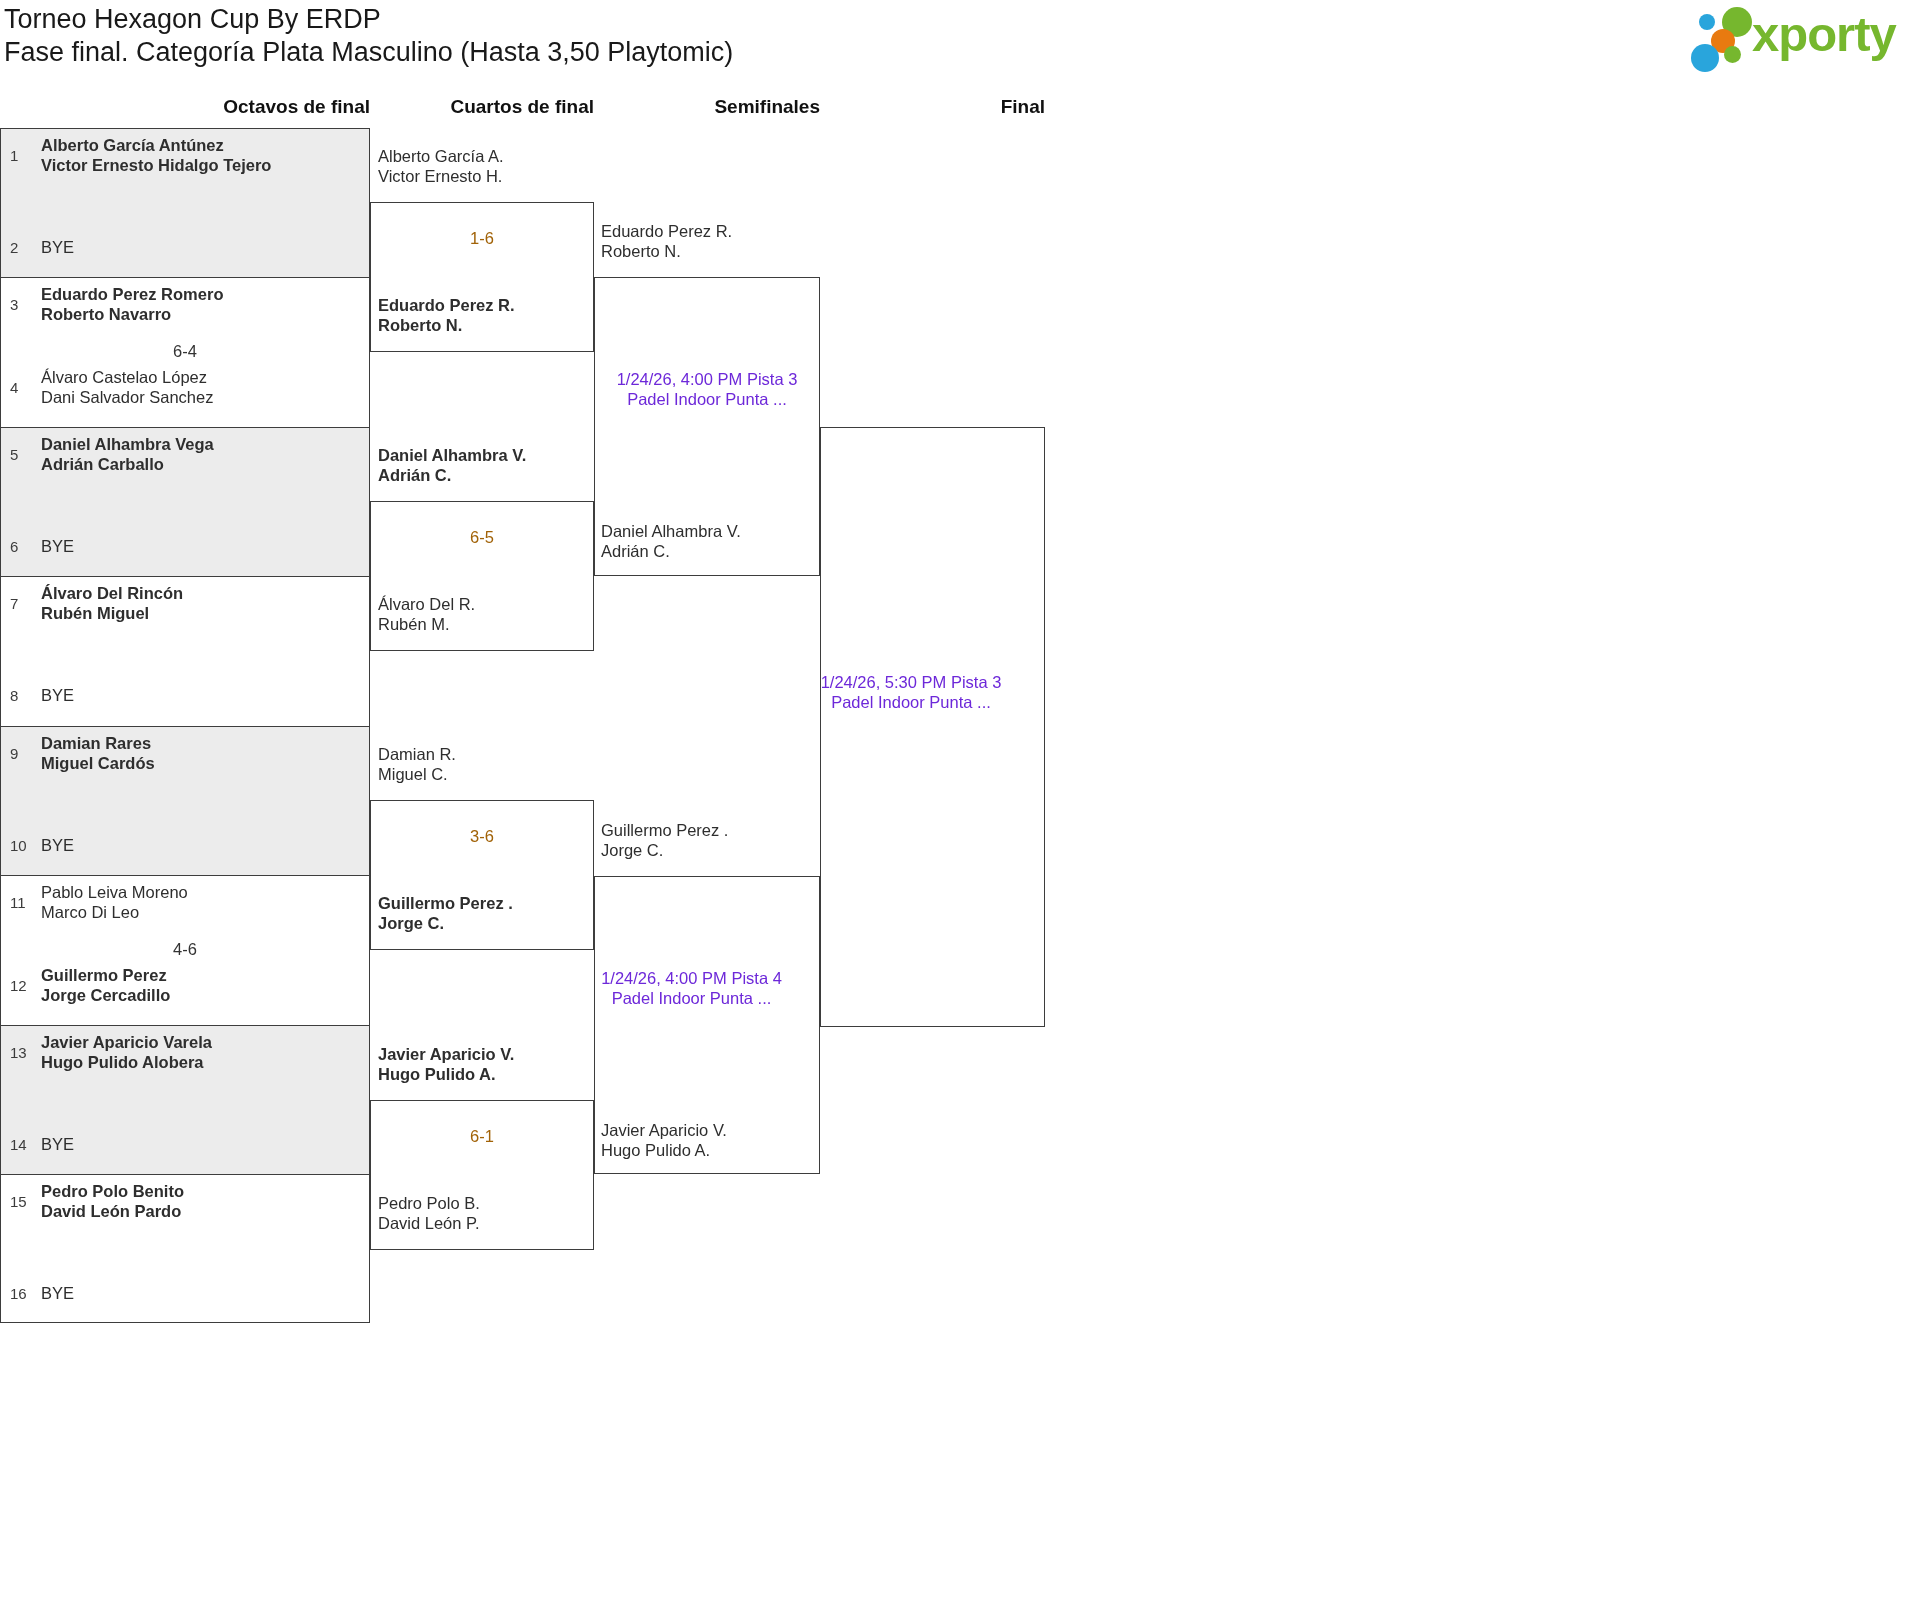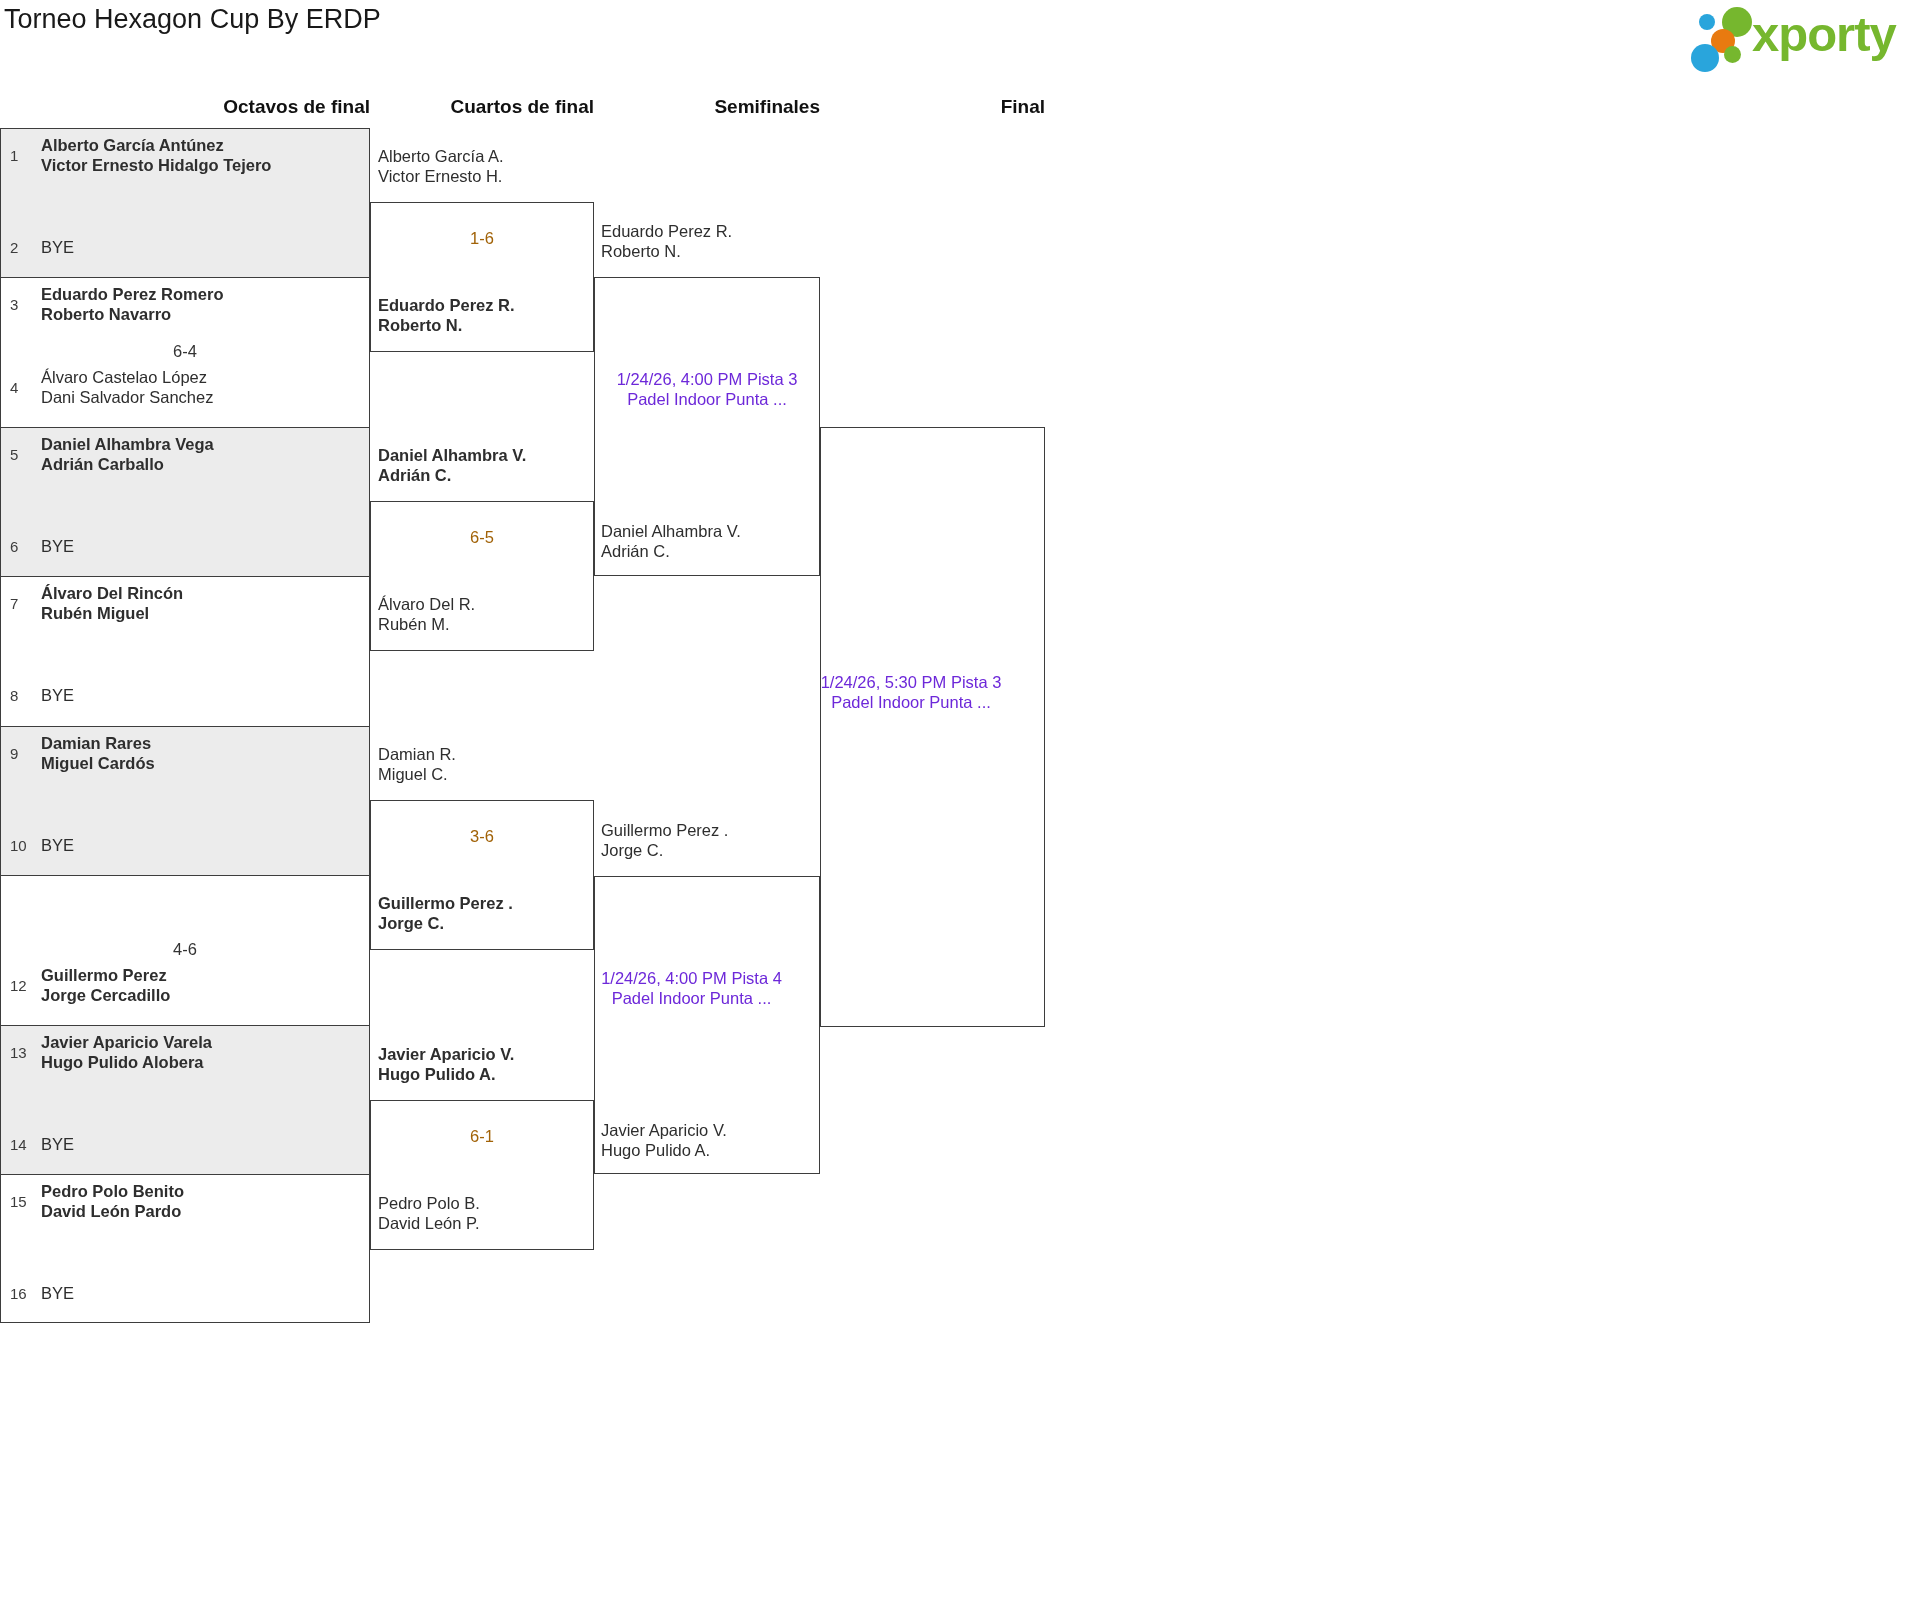--- a/index.html
+++ b/index.html
@@ -44,20 +44,21 @@
   .f-box { position:absolute; left:820px; top:427px; width:225px; height:600px; box-sizing:border-box;
            border:1.6px solid #3d3d3d; }
   .sched { position:absolute; text-align:center; font-size:16.5px; line-height:20px; color:#6d28d9; }
 </style>
 </head>
 <body>
 
 <div id="canvas">
 
   <div class="title" style="top:4px">Torneo Hexagon Cup By ERDP</div>
+  <div class="title" style="top:37px">Fase final. Categoría Plata Masculino (Hasta 3,50 Playtomic)</div>
 
   <div>
     <span class="dot" style="left:1699px;top:14px;width:16px;height:16px;background:#29a5dc"></span>
     <span class="dot" style="left:1722px;top:7px;width:30px;height:30px;background:#76b72e"></span>
     <span class="dot" style="left:1711px;top:29px;width:24px;height:24px;background:#e87a10"></span>
     <span class="dot" style="left:1691px;top:44px;width:28px;height:28px;background:#29a5dc"></span>
     <span class="dot" style="left:1724px;top:46px;width:17px;height:17px;background:#76b72e"></span>
     <span class="wordmark">xporty</span>
   </div>
 
@@ -134,20 +135,27 @@
           <div>Miguel Cardós</div>
       </span>
     </div>
     <div class="seed-row row-bot-bye">
       <span class="seed-num">10</span>
       <span class="names">BYE</span>
     </div>
   </div>
 
   <div class="o-box" style="top:875px;height:150px">
+    <div class="seed-row row-top">
+      <span class="seed-num">11</span>
+      <span class="names">
+        <div>Pablo Leiva Moreno</div>
+          <div>Marco Di Leo</div>
+      </span>
+    </div>
     <div class="o-score">4-6</div>
     <div class="seed-row row-bot-names">
       <span class="seed-num">12</span>
       <span class="names bold">
         <div>Guillermo Perez</div>
           <div>Jorge Cercadillo</div>
       </span>
     </div>
   </div>
 

